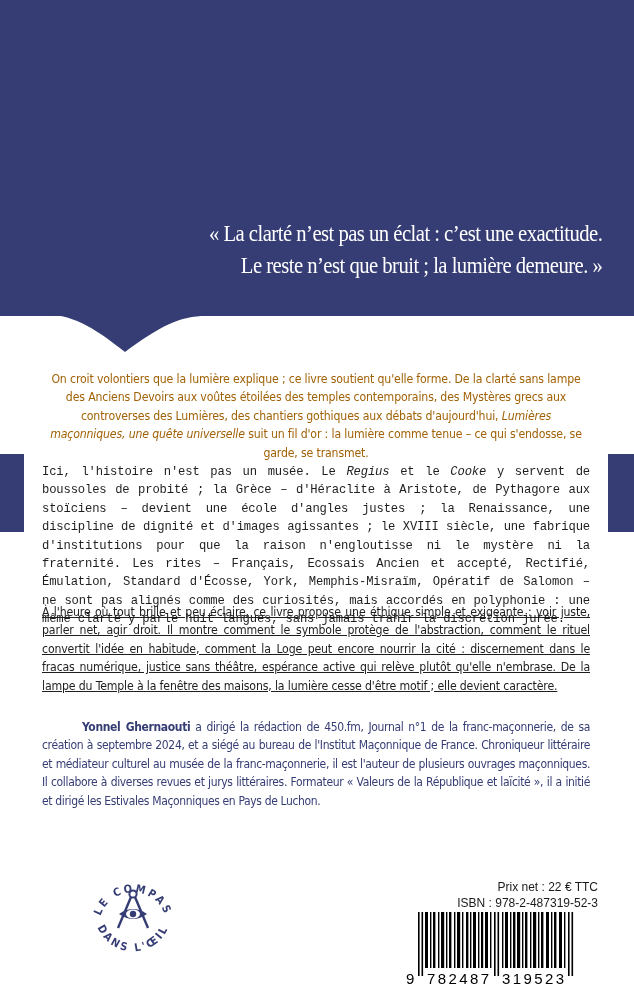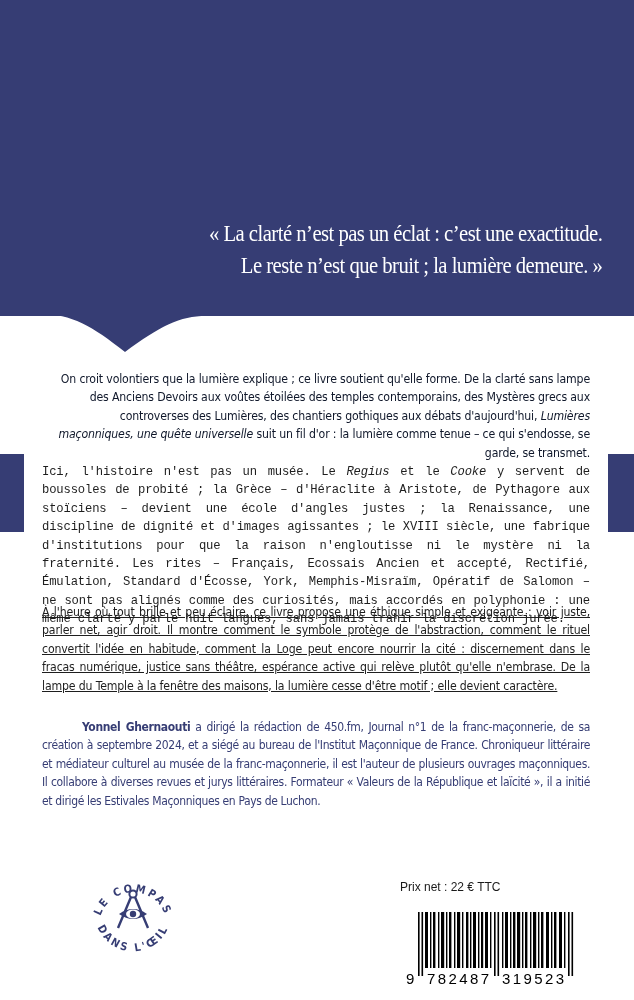--- a/index.html
+++ b/index.html
@@ -5,28 +5,28 @@
   html, body { margin: 0; padding: 0; }
   body { width: 634px; height: 1000px; background: #ffffff; position: relative; overflow: hidden; font-family: "DejaVu Sans Condensed", "DejaVu Sans", sans-serif; }
   .banner { position: absolute; left: 0; top: 0; width: 634px; height: 316px; background: #363d74; }
   .banner-tab { position: absolute; left: 0; top: 312px; width: 634px; height: 44px; }
   .quote { position: absolute; left: 0; top: 218px; width: 634px; text-align: right; color: #ffffff; font-family: "Liberation Serif", "DejaVu Serif", serif; font-size: 23px; line-height: 32px; letter-spacing: -0.6px; }
   .quote div { transform: scaleX(0.9); transform-origin: center; }
   .side-tab { position: absolute; top: 454px; width: 24px; height: 78px; background: #363d74; }
   .side-left { left: 0; }
   .side-right { right: 0; width: 26px; left: auto; }
   .para { position: absolute; left: 42px; width: 548px; font-size: 12.2px; line-height: 18.4px; text-align: justify; color: #1e1e1e; letter-spacing: -0.15px; }
-  .para.p1 { top: 370px; color: #0f172a; text-align: right; }
+  .para.p1 { top: 370px; color: #a16207; text-align: center; }
   .para.p2 { top: 463px; font-family: Liberation Mono, monospace; }
   .para.p3 { top: 603px; text-decoration: underline; }
   .para.p4 { top: 718px; color: #363d74; font-size: 12px; letter-spacing: -0.35px; }
   .para i { font-style: italic; }
   .para b { font-weight: bold; margin-left: 40px; }
   .logo { position: absolute; left: 88px; top: 866px; width: 90px; height: 90px; }
-  .price { position: absolute; left: 400px; top: 879px; width: 198px; text-align: left; font-family: "Liberation Sans", sans-serif; font-size: 12px; line-height: 16px; color: #1a1a1a; }
+  .price { position: absolute; left: 400px; top: 879px; width: 198px; text-align: right; font-family: "Liberation Sans", sans-serif; font-size: 12px; line-height: 16px; color: #1a1a1a; }
   .barcode { position: absolute; left: 404px; top: 912px; width: 190px; height: 76px; }
 </style>
 </head>
 <body>
 
 <div class="banner"></div>
 <svg class="banner-tab" viewBox="0 0 634 44" preserveAspectRatio="none">
   <path d="M0 0 L634 0 L634 4 L206 4 C180 4 160 14 125 40 C92 14 72 2 40 2 L0 2 Z" fill="#363d74"></path>
 </svg>
 
@@ -57,20 +57,21 @@
     <circle cx="45" cy="28" r="3.6" fill="none" stroke="#363d74" stroke-width="2"></circle>
     <path d="M43 31 L30 62 M47 31 L60 62" stroke="#363d74" stroke-width="2.4" fill="none"></path>
     <path d="M31 48 Q45 38 59 48 Q45 58 31 48 Z" fill="#363d74"></path>
     <ellipse cx="45" cy="48" rx="7" ry="4.5" fill="#ffffff"></ellipse>
     <circle cx="45" cy="48" r="3.2" fill="#363d74"></circle>
   </g>
 </svg>
 
 <div class="price">
   <div>Prix net : 22 € TTC</div>
+  <div>ISBN : 978-2-487319-52-3</div>
 </div>
 
 <svg class="barcode" viewBox="0 0 190 76">
   <g fill="#000">
     <rect x="14" y="0" width="1.6" height="64"></rect>
       <rect x="17.5" y="0" width="1.6" height="64"></rect>
     <rect x="21" y="0" width="3" height="56"></rect>
       <rect x="26" y="0" width="1.4" height="56"></rect>
       <rect x="29" y="0" width="2.4" height="56"></rect>
     <rect x="34" y="0" width="1.4" height="56"></rect>

